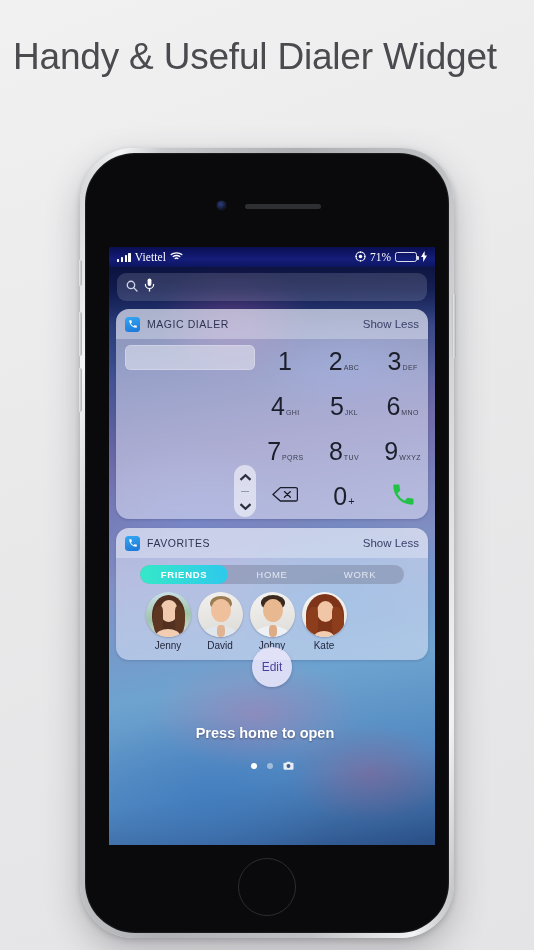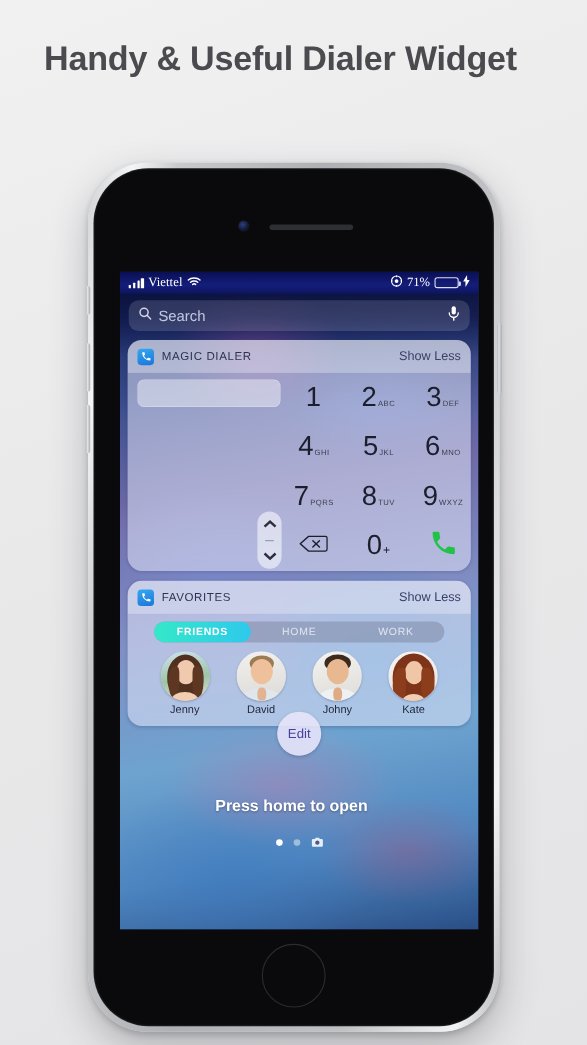--- a/index.html
+++ b/index.html
@@ -12,21 +12,21 @@
   .page {
     position: relative;
     width: 534px; height: 950px;
     background: linear-gradient(160deg, #f1f1f2 0%, #e9e9ea 45%, #e4e4e6 100%);
   }
 
   
   .headline {
     position: absolute; top: 36px; left: 0; width: 510px;
     text-align: center;
-    font-size: 31px; font-weight: 700; letter-spacing: -0.2px;
+    font-size: 37px; font-weight: 400; letter-spacing: -0.2px;
     color: #4a4a4f;
   }
 
   
   .phone {
     position: absolute; left: 80px; top: 148px;
     width: 374px; height: 790px;
     border-radius: 54px;
     background: linear-gradient(100deg,#cfd0d2 0%,#f4f5f6 8%,#c9cacd 16%,#aeb0b4 42%,#bfc1c4 72%,#f2f3f4 92%,#b9babd 100%);
     box-shadow: 0 14px 34px rgba(60,60,70,0.30), 0 2px 6px rgba(0,0,0,0.18);
@@ -182,21 +182,21 @@
   }
   .seg {
     flex: 1; display: flex; align-items: center; justify-content: center;
     font-size: 9.5px; letter-spacing: 0.7px; color: #e9ecf6; font-weight: 700;
   }
   .seg.inactive { font-weight: 400; color: #e2e6f0; }
   .seg.active {
     background: linear-gradient(90deg,#35e8c8,#2ec9ec);
     border-radius: 10px; color: #ffffff;
   }
-  .contacts { display: flex; justify-content: space-between; margin-top: 8px; padding: 0 2px; gap: 13px; }
+  .contacts { display: flex; margin-top: 8px; padding: 0 2px; }
   .contact { width: 52px; text-align: center; }
   .avatar {
     width: 45px; height: 45px; border-radius: 50%; margin: 0 auto 3px;
     overflow: hidden; position: relative;
     box-shadow: 0 1px 2px rgba(20,20,50,0.25);
   }
   .contact-name { font-size: 10px; color: #1f2338; }
 
   
   .av-bg { position: absolute; inset: 0; }
@@ -286,21 +286,20 @@
         </div>
 
         <div class="searchwrap">
           <div class="searchbar">
             <span>
               <svg width="12" height="12" viewBox="0 0 14 14" fill="none" stroke="rgba(235,238,255,0.85)" stroke-width="1.6" stroke-linecap="round">
                 <circle cx="5.8" cy="5.8" r="4.3"></circle>
                   <path d="M9.2 9.2 12.8 12.8"></path>
               </svg>
             </span>
-            <span class="search-ph">Search</span>
             <span>
               <svg width="11" height="14" viewBox="0 0 11 14" fill="#ffffff">
                 <rect x="3.6" y="0.4" width="3.8" height="7.6" rx="1.9"></rect>
                 <path d="M1.4 6.4a4.1 4.1 0 0 0 8.2 0" fill="none" stroke="#fff" stroke-width="1.2" stroke-linecap="round"></path>
                 <rect x="4.85" y="10.5" width="1.3" height="3"></rect>
               </svg>
             </span>
           </div>
         </div>
 

